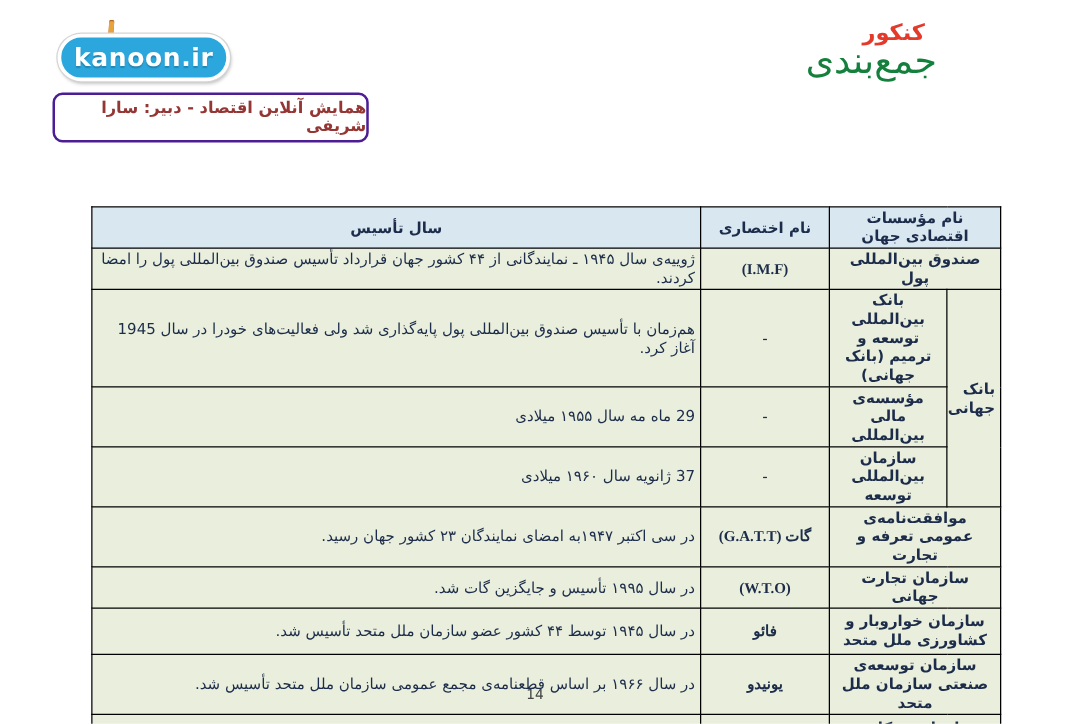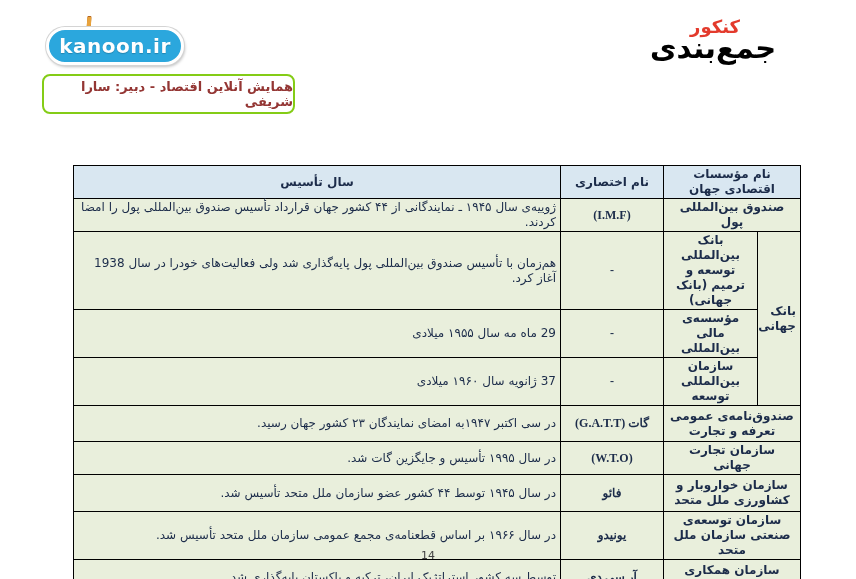--- a/index.html
+++ b/index.html
@@ -14,26 +14,26 @@
     display:flex; align-items:center; justify-content:center; }
   .kanoon-logo span { color:#fff; font-weight:bold; font-size:20px; letter-spacing:.5px;
     text-shadow:0 1px 1px rgba(0,0,0,.2); }
   .kanoon-pencil { position:absolute; left:87px; top:17px; width:4px; height:12px;
     background:#E8A33D; border-radius:1px; transform:rotate(4deg);
     box-shadow:0 -1px 0 #b5651d; }
 
   
   .konkur-red { position:absolute; left:678px; top:16px; width:74px; text-align:center;
     color:#E33A2C; font-weight:bold; font-size:18px; }
-  .konkur-blue { position:absolute; left:598px; top:31px; width:230px; text-align:center;
-    color:#000000; font-weight:bold; font-size:29px; }
+  .konkur-blue { position:absolute; left:582px; top:31px; width:230px; text-align:center;
+    color:#15803d; font-weight:normal; font-size:29px; }
 
   
   .title-box { position:absolute; left:42px; top:74px; width:253px; height:40px;
-    border:2px solid #84cc16; border-radius:8px; background:#fff;
+    border:2px solid #4c1d95; border-radius:8px; background:#fff;
     display:flex; align-items:center; justify-content:center; }
   .title-box span { color:#943634; font-weight:bold; font-size:13px; }
 
   
   .orgs-table { position:absolute; left:73px; top:165px; width:727px;
     border-collapse:collapse; table-layout:fixed; direction:rtl; }
   .orgs-table th, .orgs-table td { border:1px solid #000; padding:1px 4px;
     font-size:12px; color:#1C2C4A; vertical-align:middle; line-height:1.25; }
   .orgs-table th { background:#D9E7F1; font-weight:bold; }
   .orgs-table td { background:#E9EFDC; }
@@ -81,34 +81,34 @@
     </tr>
     <tr style="height:19px">
       <td colspan="2" class="cell-name">صندوق بین‌المللی پول</td>
       <td class="cell-abbr">(I.M.F)</td>
       <td class="cell-year">ژوییه‌ی سال ۱۹۴۵ ـ نمایندگانی از ۴۴ کشور جهان قرارداد تأسیس صندوق بین‌المللی پول را امضا کردند.</td>
     </tr>
     <tr style="height:59px">
       <td rowspan="3" class="cell-group">بانک جهانی</td>
       <td class="cell-name">بانک بین‌المللی توسعه و ترمیم (بانک جهانی)</td>
       <td class="cell-abbr">-</td>
-      <td class="cell-year">هم‌زمان با تأسیس صندوق بین‌المللی پول پایه‌گذاری شد ولی فعالیت‌های خودرا در سال 1938 آغاز کرد.</td>
+      <td class="cell-year">هم‌زمان با تأسیس صندوق بین‌المللی پول پایه‌گذاری شد ولی فعالیت‌های خودرا در سال 1945 آغاز کرد.</td>
     </tr>
     <tr style="height:29px">
       <td class="cell-name">مؤسسه‌ی مالی بین‌المللی</td>
       <td class="cell-abbr">-</td>
       <td class="cell-year">29 ماه مه سال ۱۹۵۵ میلادی</td>
     </tr>
     <tr style="height:28px">
       <td class="cell-name">سازمان بین‌المللی توسعه</td>
       <td class="cell-abbr">-</td>
       <td class="cell-year">37 ژانویه سال ۱۹۶۰ میلادی</td>
     </tr>
     <tr style="height:36px">
-      <td colspan="2" class="cell-name">صندوق‌نامه‌ی عمومی تعرفه و تجارت</td>
+      <td colspan="2" class="cell-name">موافقت‌نامه‌ی عمومی تعرفه و تجارت</td>
       <td class="cell-abbr">گات (G.A.T.T)</td>
       <td class="cell-year">در سی اکتبر ۱۹۴۷به امضای نمایندگان ۲۳ کشور جهان رسید.</td>
     </tr>
     <tr style="height:21px">
       <td colspan="2" class="cell-name">سازمان تجارت جهانی</td>
       <td class="cell-abbr">(W.T.O)</td>
       <td class="cell-year">در سال ۱۹۹۵ تأسیس و جایگزین گات شد.</td>
     </tr>
     <tr style="height:37px">
       <td colspan="2" class="cell-name">سازمان خواروبار و کشاورزی ملل متحد</td>

